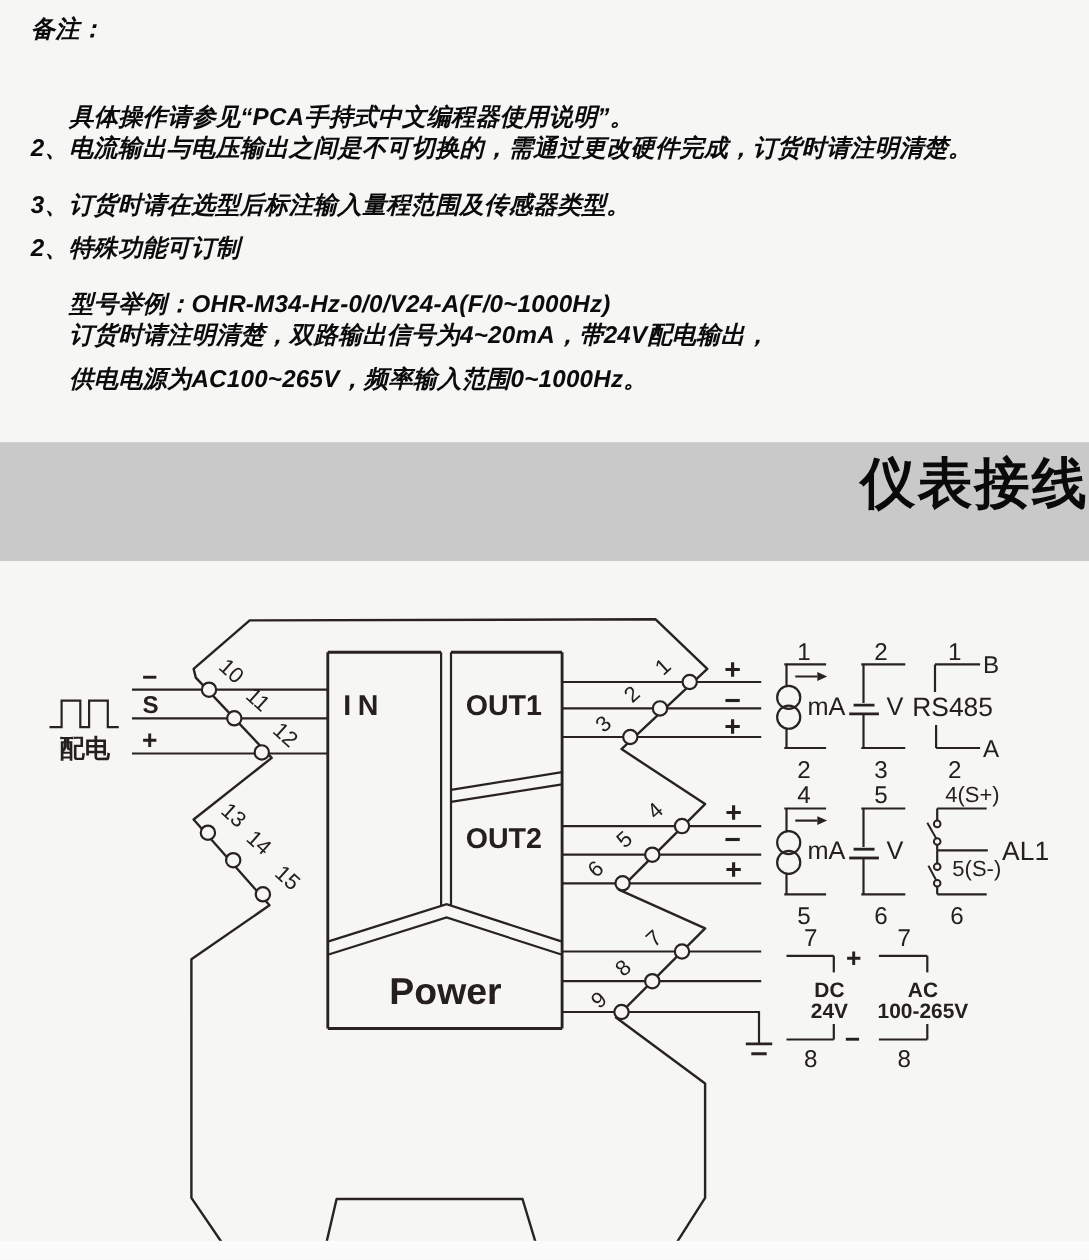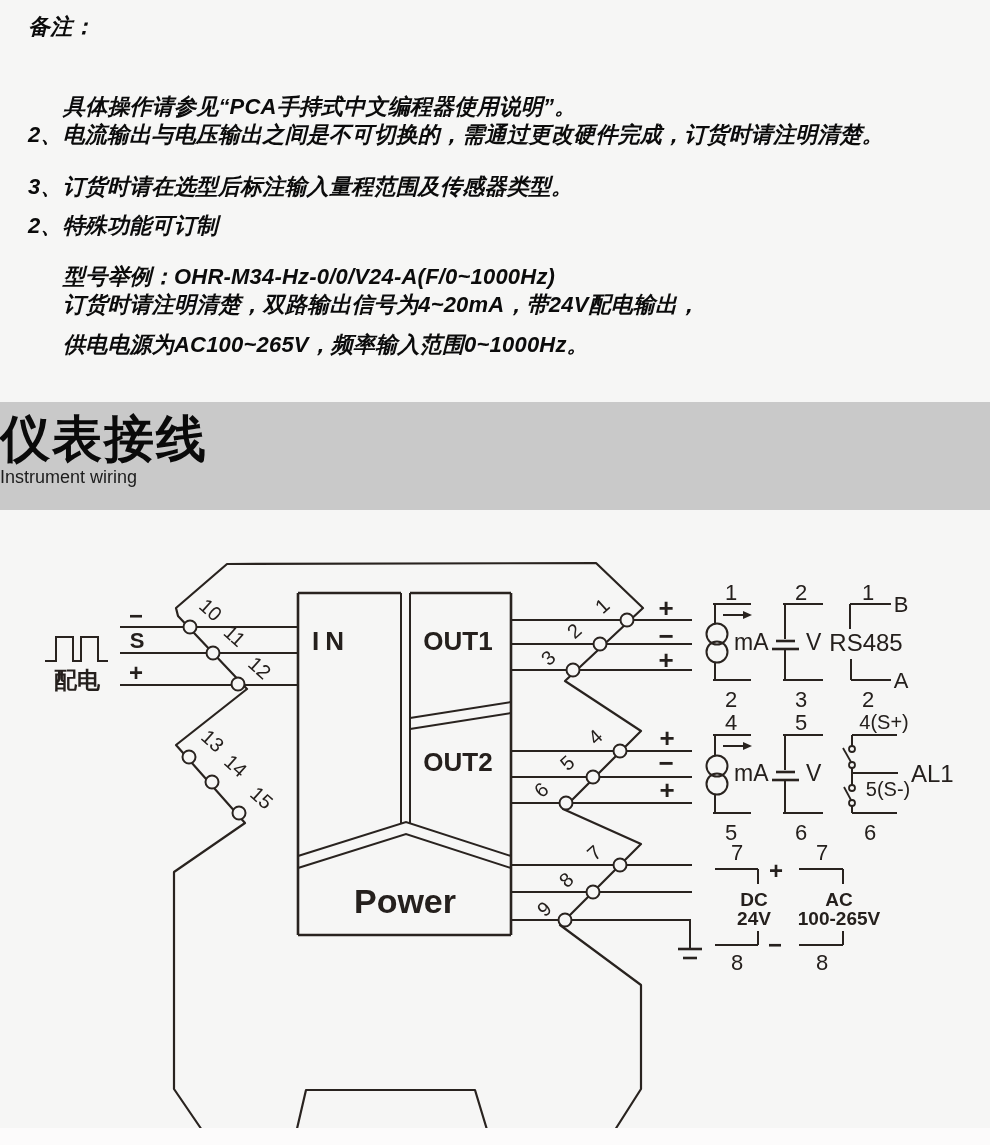--- a/index.html
+++ b/index.html
@@ -10,21 +10,21 @@
     color:#0d0d0d;
   }
   .notes{position:absolute;top:0;left:0;width:990px;height:360px;font-style:italic;}
   .note-line{
     position:absolute;left:28px;white-space:nowrap;
     font-size:22px;font-weight:700;letter-spacing:0.2px;color:#0b0b0b;
   }
   .note-line.ind{left:63px;}
   .banner{
     position:absolute;top:402px;left:0;width:990px;height:108px;
-    background:#c9c9c9;text-align:left;
+    background:#c9c9c9;text-align:right;
   }
   .banner-title{
     margin:0;padding-top:10px;font-size:50px;line-height:54px;
     font-weight:700;letter-spacing:2px;color:#0a0a0a;
   }
   .banner-sub{
     margin:0;font-size:18px;line-height:22px;font-weight:400;color:#1c1c1c;
   }
   svg{position:absolute;top:520px;left:0;}
   .ln{stroke:#29231f;stroke-width:2;fill:none;}
@@ -52,21 +52,20 @@
   <div class="note-line" style="top:120px">2、电流输出与电压输出之间是不可切换的，需通过更改硬件完成，订货时请注明清楚。</div>
   <div class="note-line" style="top:172px">3、订货时请在选型后标注输入量程范围及传感器类型。</div>
   <div class="note-line" style="top:211px">2、特殊功能可订制</div>
   <div class="note-line ind" style="top:262px">型号举例：OHR-M34-Hz-0/0/V24-A(F/0~1000Hz)</div>
   <div class="note-line ind" style="top:290px">订货时请注明清楚，双路输出信号为4~20mA，带24V配电输出，</div>
   <div class="note-line ind" style="top:330px">供电电源为AC100~265V，频率输入范围0~1000Hz。</div>
 </div>
 
 <div class="banner">
   <div class="banner-title">仪表接线</div>
-  <div class="banner-sub">Instrument wiring</div>
 </div>
 
 <svg width="990" height="625" viewBox="0 520 990 625">
 
   <path class="outline" d="M227,564 L596,563 L643,608 L565,681 L641,731 L563,809 L641,844 L560,925 L641,985
        L641,1089 L613,1133 L488,1133 L475,1090 L306,1090 L296,1133 L204,1133 L174,1089
        L174,872 L245,823 L176,745 L247,689 L178,616 L176,608 Z"></path>
 
   <g>
     <line class="ln25" x1="298" y1="593" x2="298" y2="935"></line>

